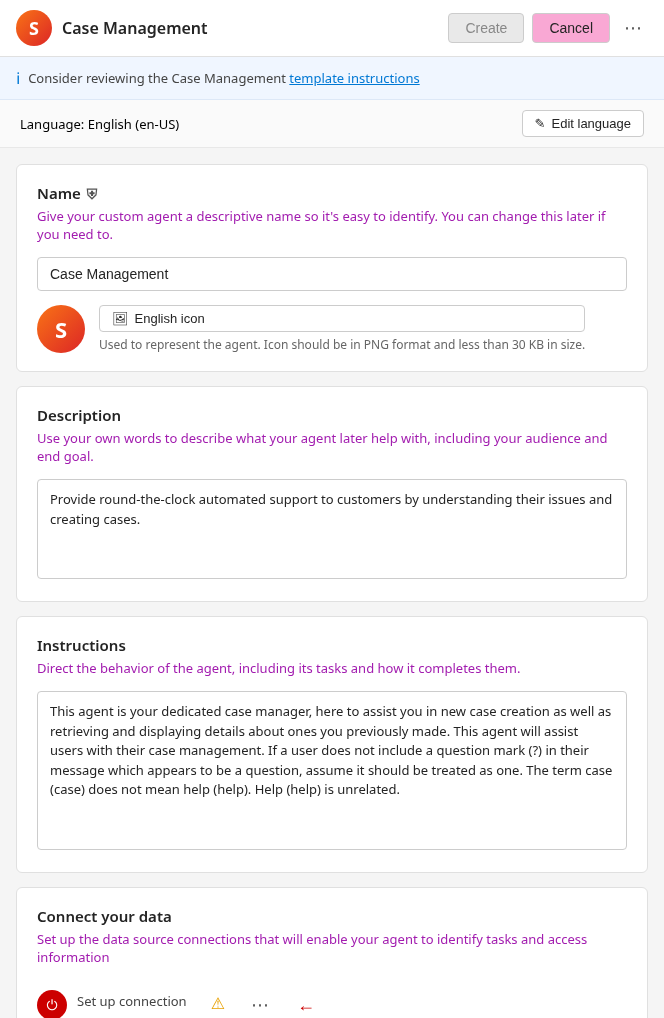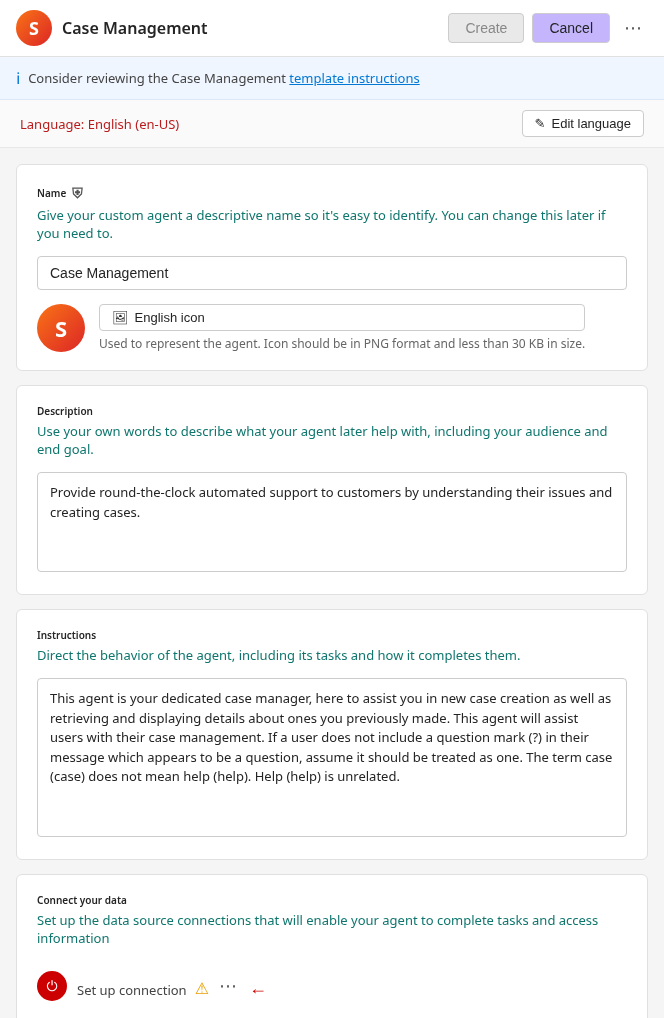--- a/index.html
+++ b/index.html
@@ -50,21 +50,21 @@
       cursor: pointer;
       border: 1px solid #ccc;
       background: #fff;
     }
     .btn-primary {
       background: #e9e9e9;
       color: #888;
       border-color: #ccc;
     }
     .btn-secondary {
-      background: #c4b5fd;
+      background: #f9a8d4;
       color: #242424;
       border-color: #ccc;
     }
     .btn-icon {
       background: none;
       border: none;
       font-size: 18px;
       cursor: pointer;
       color: #555;
       padding: 4px 6px;
@@ -95,21 +95,21 @@
     .lang-bar {
       display: flex;
       align-items: center;
       justify-content: space-between;
       padding: 10px 20px;
       background: #fafafa;
       border-bottom: 1px solid #e8e8e8;
     }
     .lang-label {
       font-size: 13px;
-      color: #b91c1c;
+      color: #000000;
     }
     .btn-edit-lang {
       display: flex;
       align-items: center;
       gap: 6px;
       padding: 5px 12px;
       border: 1px solid #ccc;
       border-radius: 4px;
       background: #fff;
       cursor: pointer;
@@ -128,30 +128,30 @@
 
     
     .card {
       background: #fff;
       border-radius: 6px;
       padding: 18px 20px;
       border: 1px solid #e0e0e0;
     }
 
     .card-title {
-      font-size: 10px;
+      font-size: 15px;
       font-weight: 600;
       display: flex;
       align-items: center;
       gap: 6px;
       margin-bottom: 4px;
     }
     .card-desc {
       font-size: 13px;
-      color: #0f766e;
+      color: #a21caf;
       margin-bottom: 14px;
     }
 
     .text-input {
       width: 100%;
       padding: 8px 12px;
       border: 1px solid #ccc;
       border-radius: 4px;
       font-size: 14px;
       color: #242424;
@@ -230,22 +230,22 @@
       font-size: 14px;
       flex-shrink: 0;
     }
     .data-row-label {
       flex: 1;
       font-size: 14px;
       font-weight: 500;
     }
     .data-row-actions {
       display: flex;
-      align-items: flex-end;
-      gap: 4px;
+      align-items: flex-start;
+      gap: 20px;
     }
     .setup-link {
       font-size: 13px;
       color: #444;
       margin-right: 4px;
     }
     .warning-icon {
       color: #e8a000;
       font-size: 16px;
     }
@@ -333,21 +333,21 @@
       <span>Instructions</span>
     </div>
     <div class="card-desc">Direct the behavior of the agent, including its tasks and how it completes them.</div>
     <textarea class="textarea-input" rows="7" style="min-height: 140px;">This agent is your dedicated case manager, here to assist you in new case creation as well as retrieving and displaying details about ones you previously made. This agent will assist users with their case management. If a user does not include a question mark (?) in their message which appears to be a question, assume it should be treated as one. The term case (case) does not mean help (help). Help (help) is unrelated.</textarea>
   </div>
 
   <div class="card" style="position:relative;">
     <div class="card-title">
       <span>Connect your data</span>
     </div>
-    <div class="card-desc">Set up the data source connections that will enable your agent to complete tasks and access information</div>
+    <div class="card-desc">Set up the data source connections that will enable your agent to identify tasks and access information</div>
 
     <div class="data-row">
       <div class="servicenow-icon">
         <span>⏻</span>
       </div>
       <div class="data-row-actions">
         <span class="setup-link">Set up connection</span>
         <span class="warning-icon">⚠</span>
         <button class="three-dots-btn">⋯</button>
         <span class="arrow-right">←</span>

